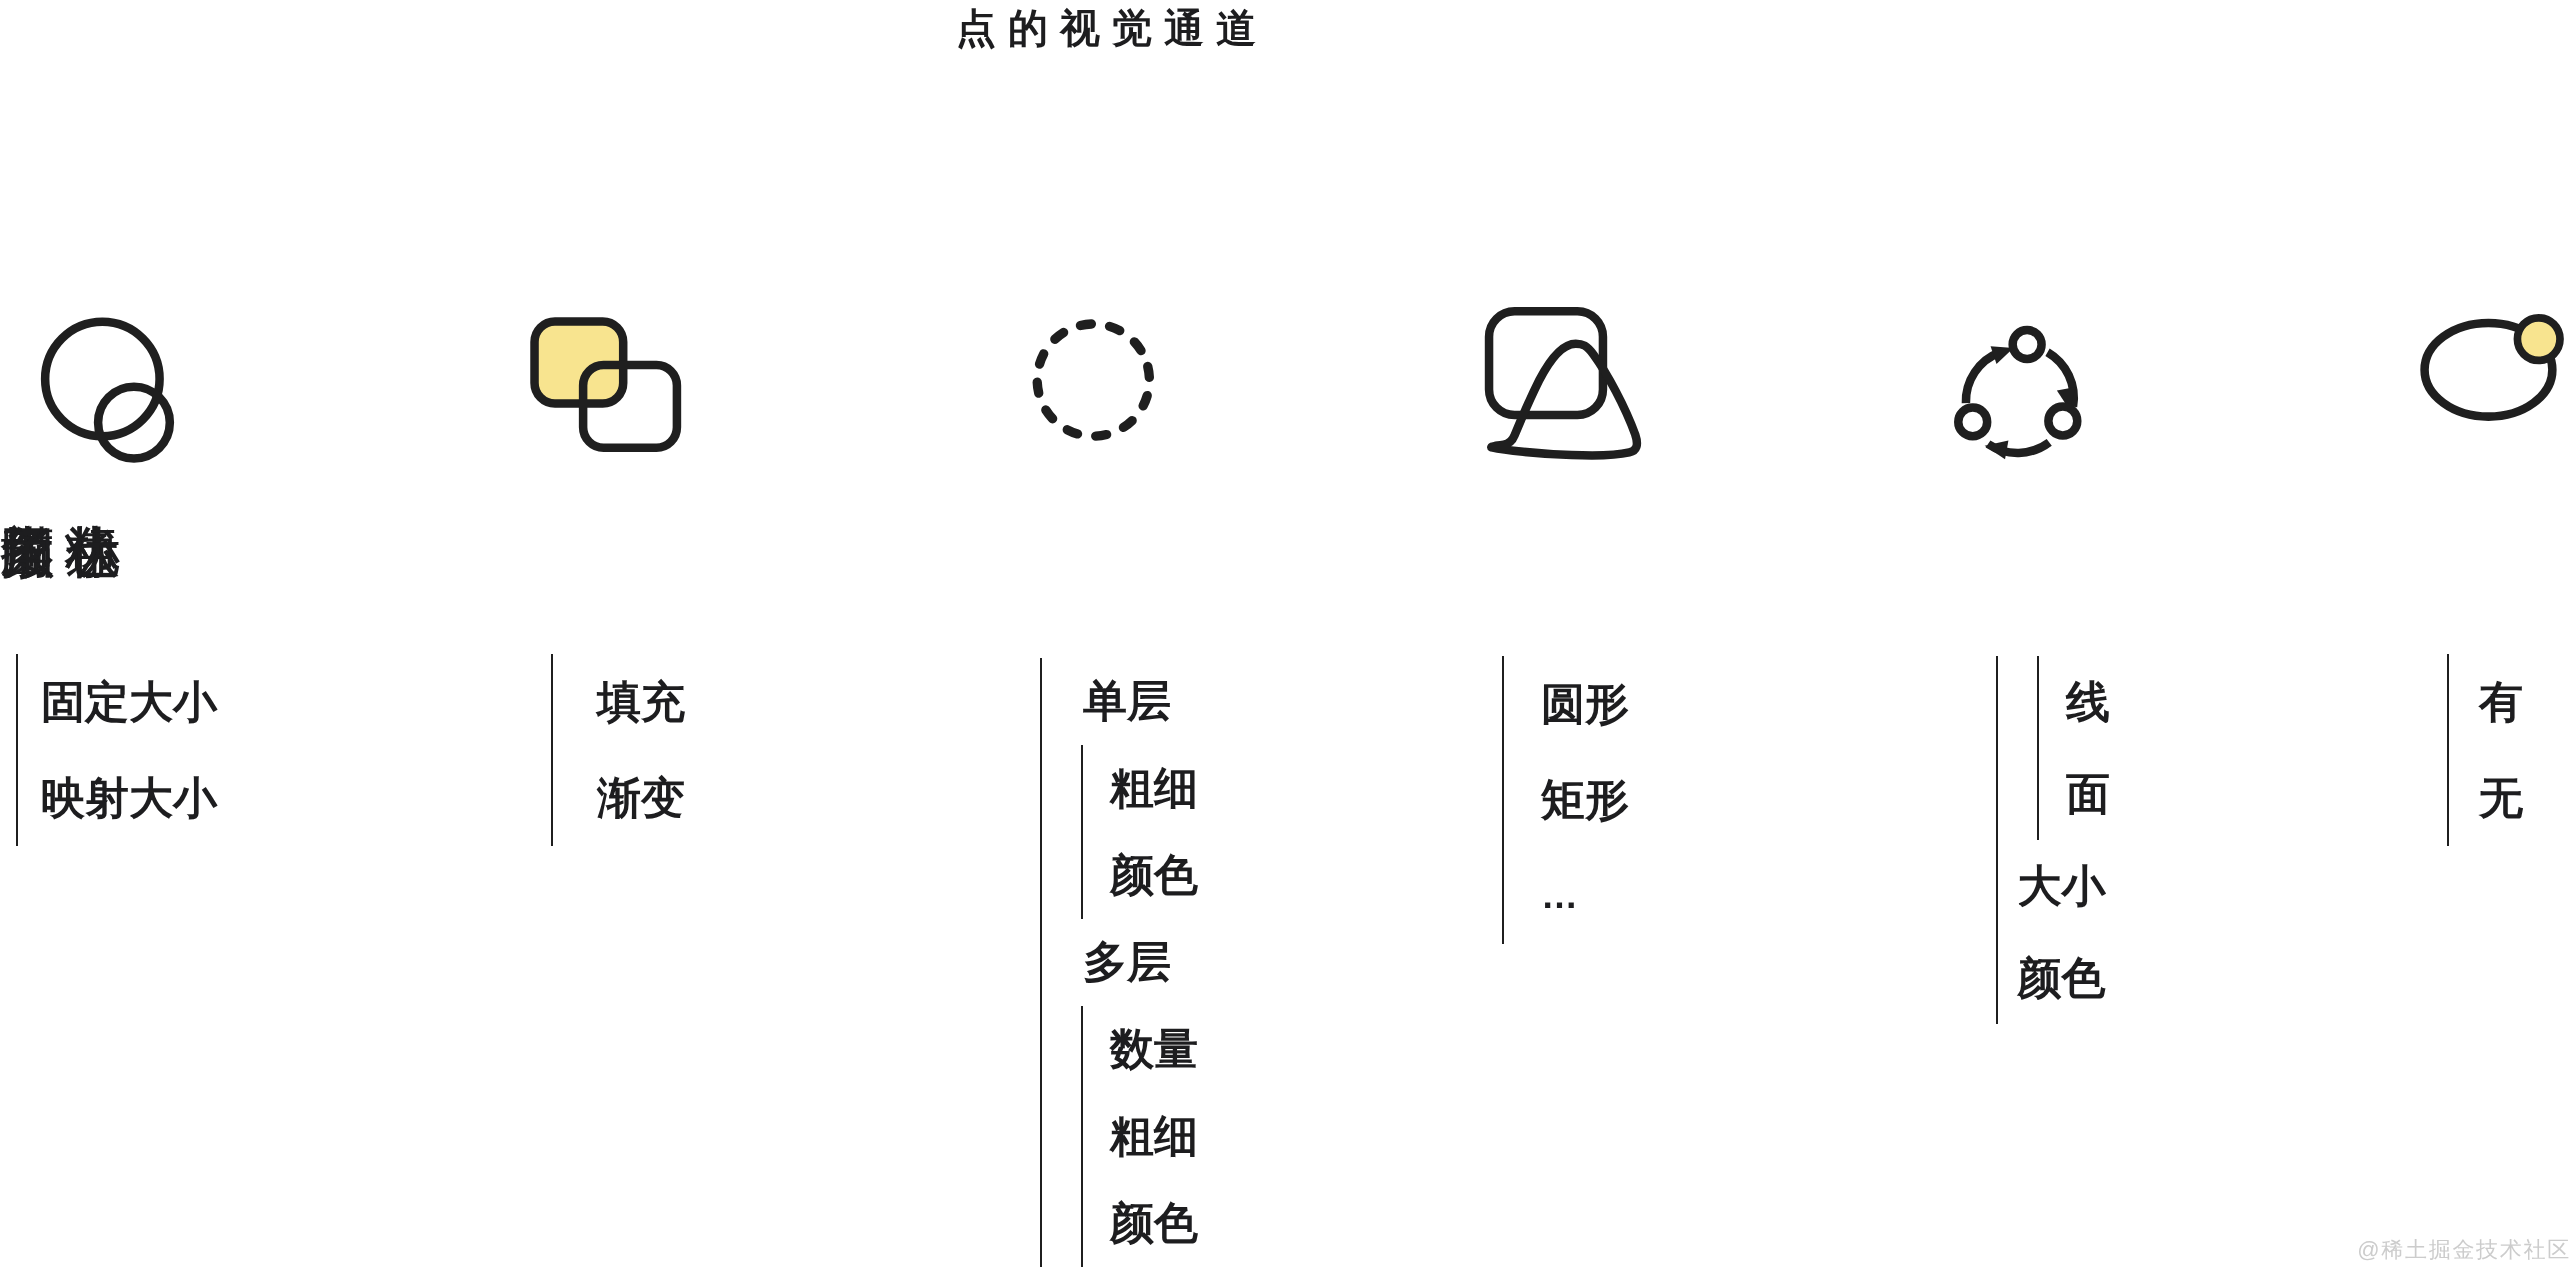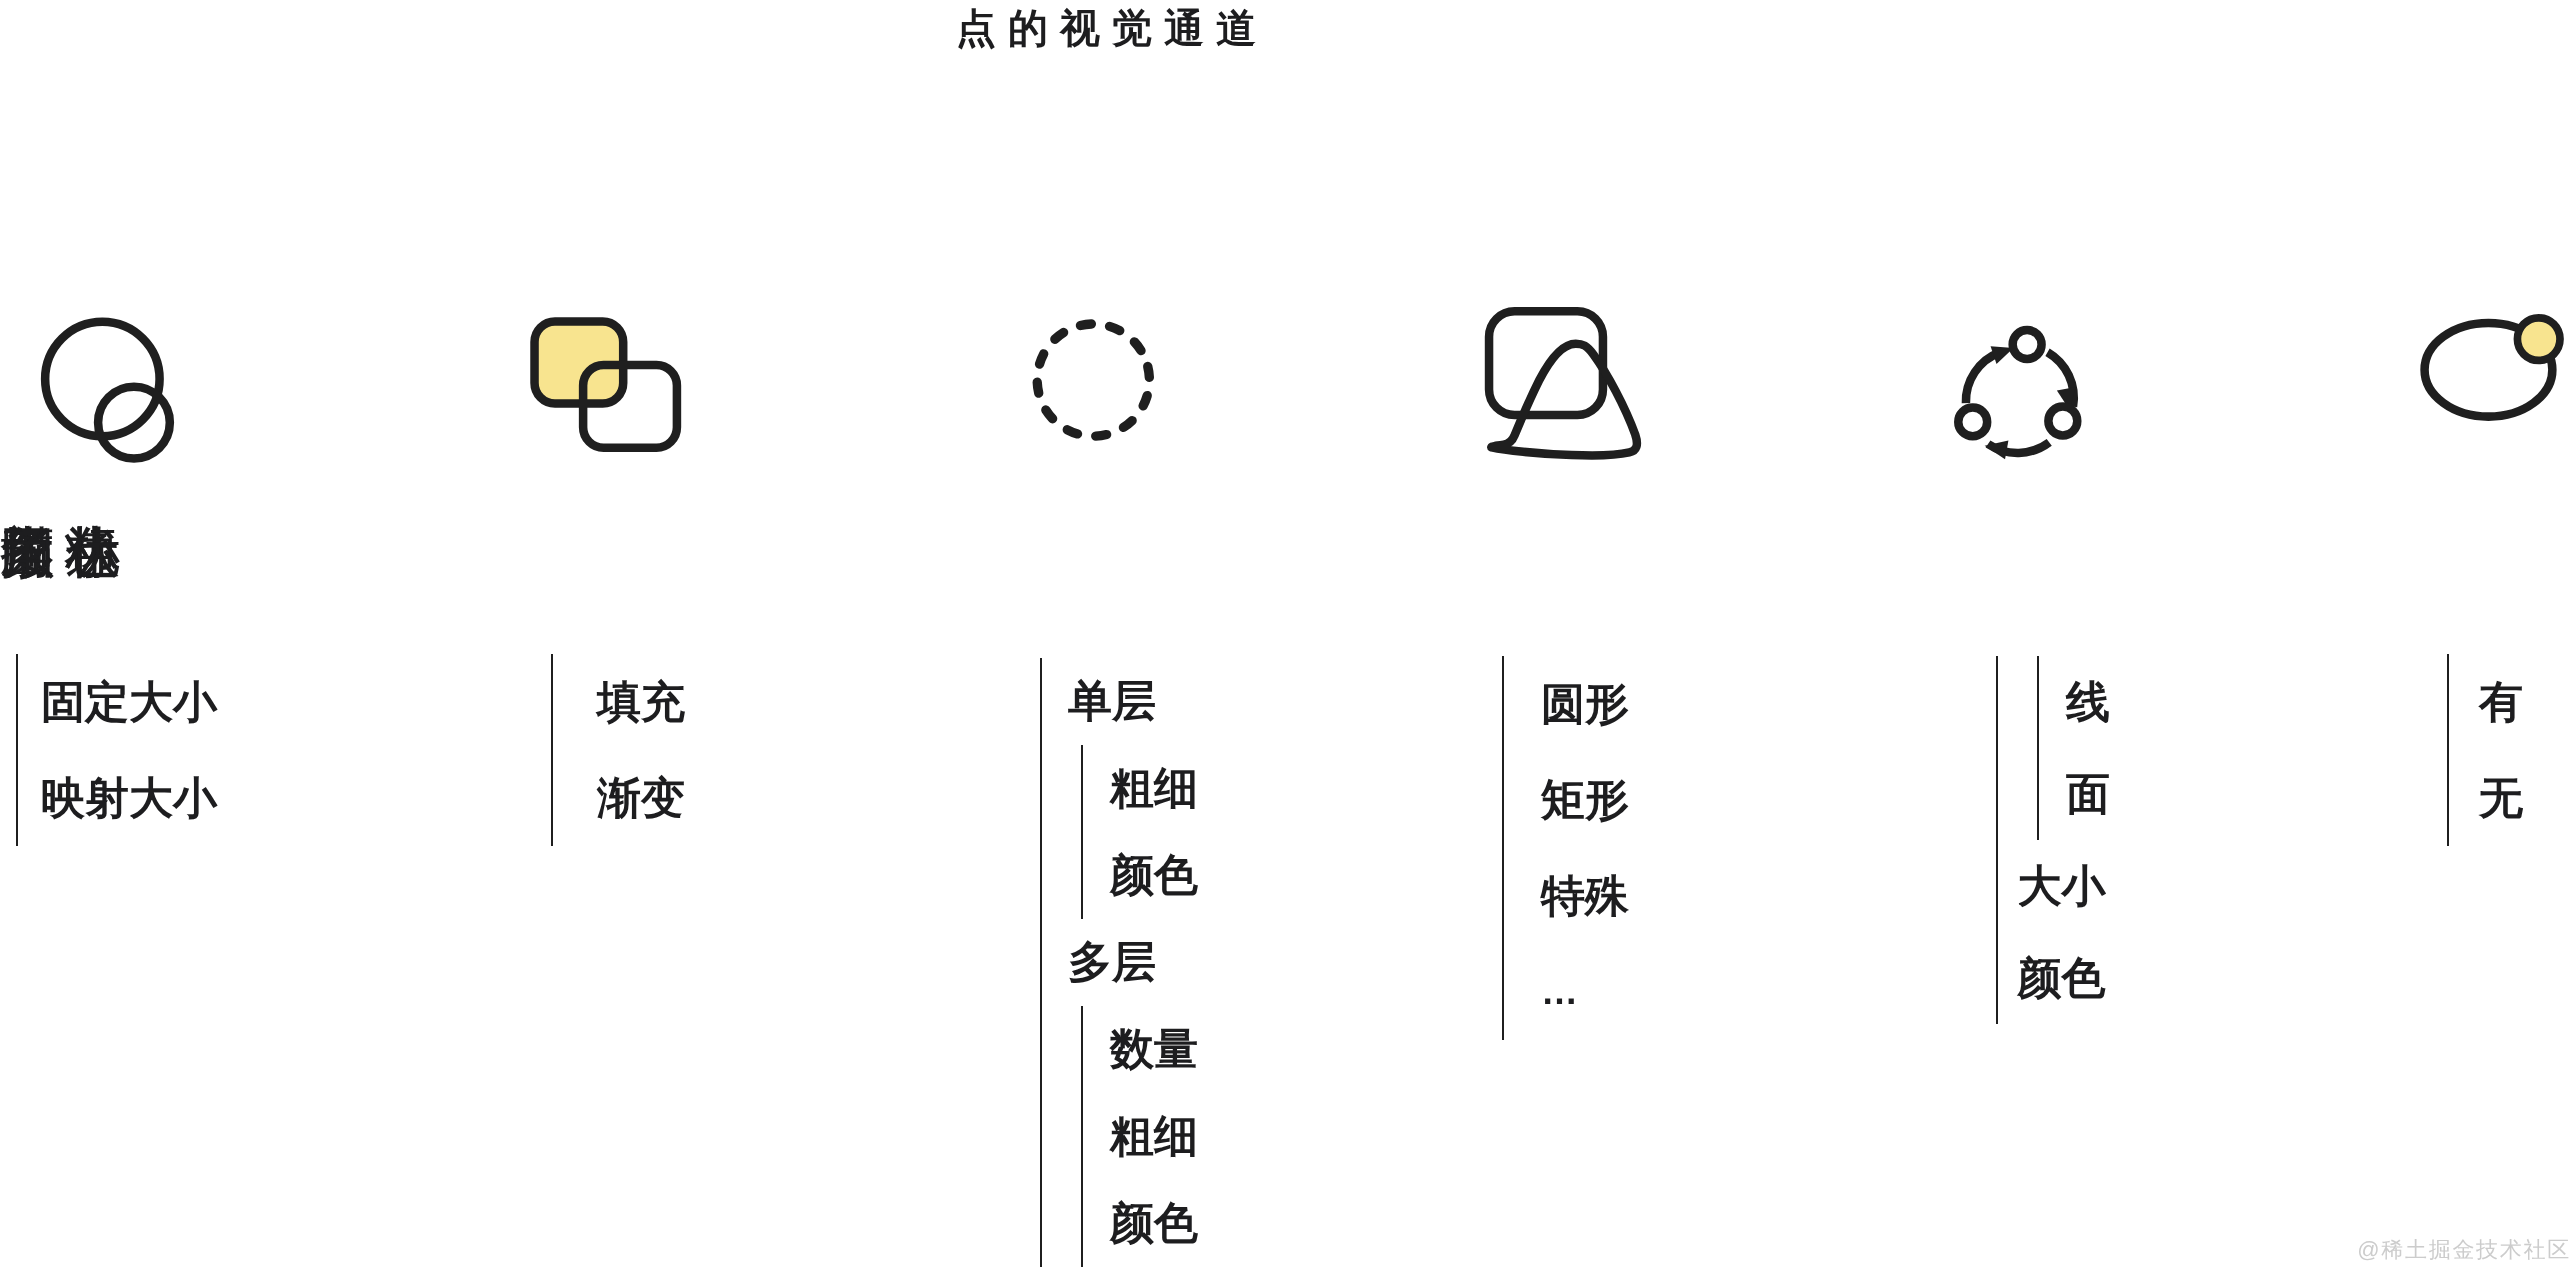--- a/index.html
+++ b/index.html
@@ -50,21 +50,21 @@
   .row{
     display:flex;align-items:center;
     height:96px;font-size:44px;font-weight:700;
     color:#1d1d1f;white-space:nowrap;
   }
   #list-2 .row{height:87px;}
   #list-4 .row{height:92px;}
 
   #list-0 .l1{padding-left:23px;}
   #list-1 .l1{padding-left:44px;}
-  #list-2 .l1{padding-left:26px;}
+  #list-2 .l1{padding-left:41px;}
   #list-3 .l1{padding-left:37px;}
   #list-4 .l1{padding-left:19.6px;}
   #list-5 .l1{padding-left:30px;}
 
   .sub{
     border-left:2.6px solid var(--ink);
     margin-left:39px;
     text-align:right;
   }
   .sub .row{padding-left:27px;}
@@ -175,23 +175,20 @@
       C 128 51 123 49 115 49 Z"></path>
   </svg>
   <div class="col-title">形状</div>
   <div id="list-3" class="list">
       <div class="row l1">
         <span>圆形</span>
       </div>
       <div class="row l1">
         <span>矩形</span>
       </div>
-      <div class="row l1">
-        <span>特殊</span>
-      </div>
       <div class="row l1 ellipsis">
         <span>…</span>
       </div>
     </div>
 </section>
 
 <section>
   <svg id="icon-4" class="icon" width="149" height="153" viewBox="0 0 175 180">
     <path class="st" d="M 28 112 A 62 62 0 0 1 68 52"></path>
     <path class="st" d="M 124 52 A 62 62 0 0 1 154 116"></path>

